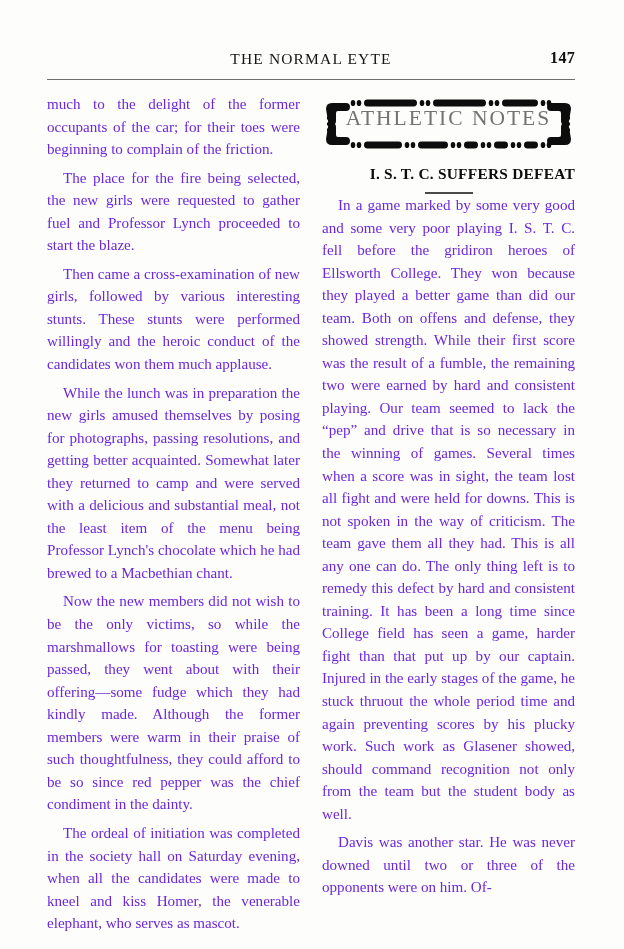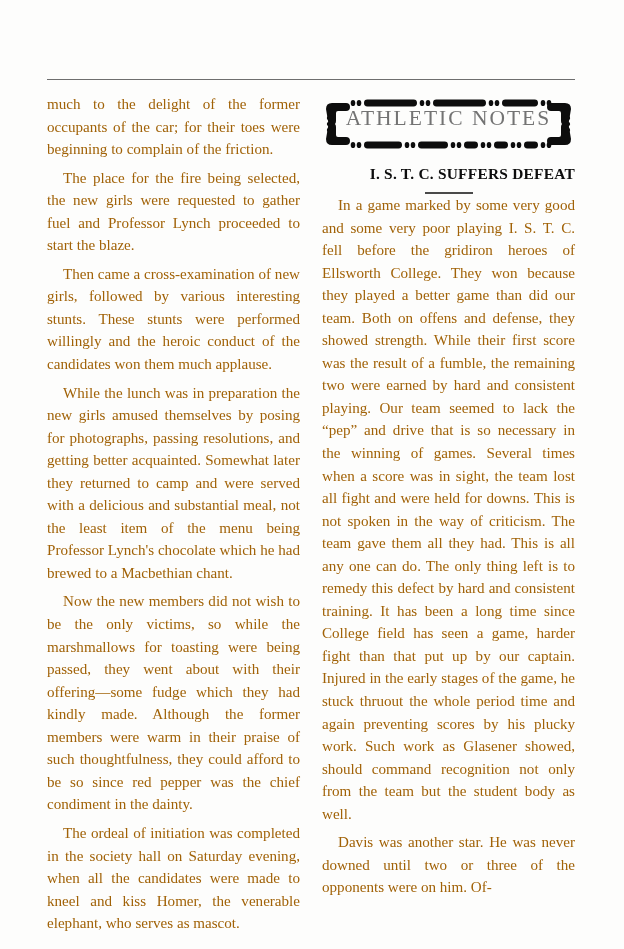--- a/index.html
+++ b/index.html
@@ -76,21 +76,21 @@
   .col-left  { left: 0; }
   .col-right { left: 275px; }
 
   p.body {
     margin: 0;
     text-align: justify;
     text-justify: inter-word;
     font-size: 15.1px;
     line-height: 22.55px;
     text-indent: 16px;
-    color: #a16207;
+    color: #6d28d9;
     hyphens: manual;
   }
   p.body.first { text-indent: 0; }
   p.body + p.body { margin-top: 6px; }
 
   
   .masthead {
     position: relative;
     width: 253px;
     height: 62px;
@@ -135,20 +135,24 @@
     color: #0d0d0d;
     white-space: nowrap;
   }
   .after-subhead { margin-top: 7px; }
 </style>
 </head>
 <body>
 
 <div class="page">
 
+  <div class="running-head">
+    <div class="rh-title">THE NORMAL EYTE</div>
+    <div class="rh-page">147</div>
+  </div>
   <div class="head-rule"></div>
 
   <div class="columns">
 
     <div class="col col-left">
       <p class="body first">much to the delight of the former occupants of the car; for their toes were beginning to complain of the friction.</p>
       <p class="body">The place for the fire being selected, the new girls were requested to gather fuel and Professor Lynch proceeded to start the blaze.</p>
       <p class="body">Then came a cross-examination of new girls, followed by various interesting stunts. These stunts were performed willingly and the heroic conduct of the candidates won them much applause.</p>
       <p class="body">While the lunch was in preparation the new girls amused themselves by posing for photographs, passing resolutions, and getting better acquainted. Somewhat later they returned to camp and were served with a delicious and substantial meal, not the least item of the menu being Professor Lynch's chocolate which he had brewed to a Macbethian chant.</p>
       <p class="body">Now the new members did not wish to be the only victims, so while the marshmallows for toasting were being passed, they went about with their offering—some fudge which they had kindly made. Although the former members were warm in their praise of such thoughtfulness, they could afford to be so since red pepper was the chief condiment in the dainty.</p>

